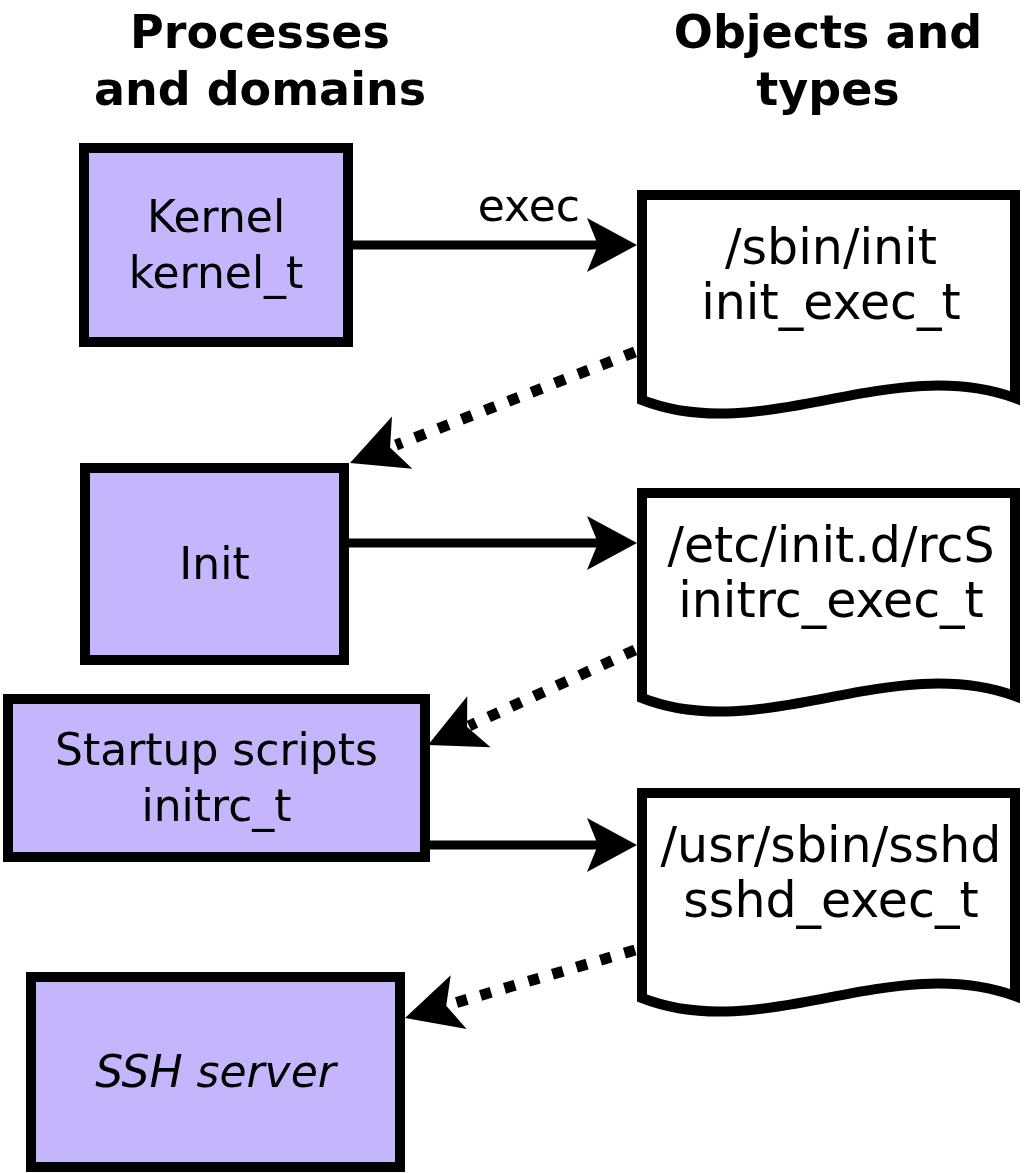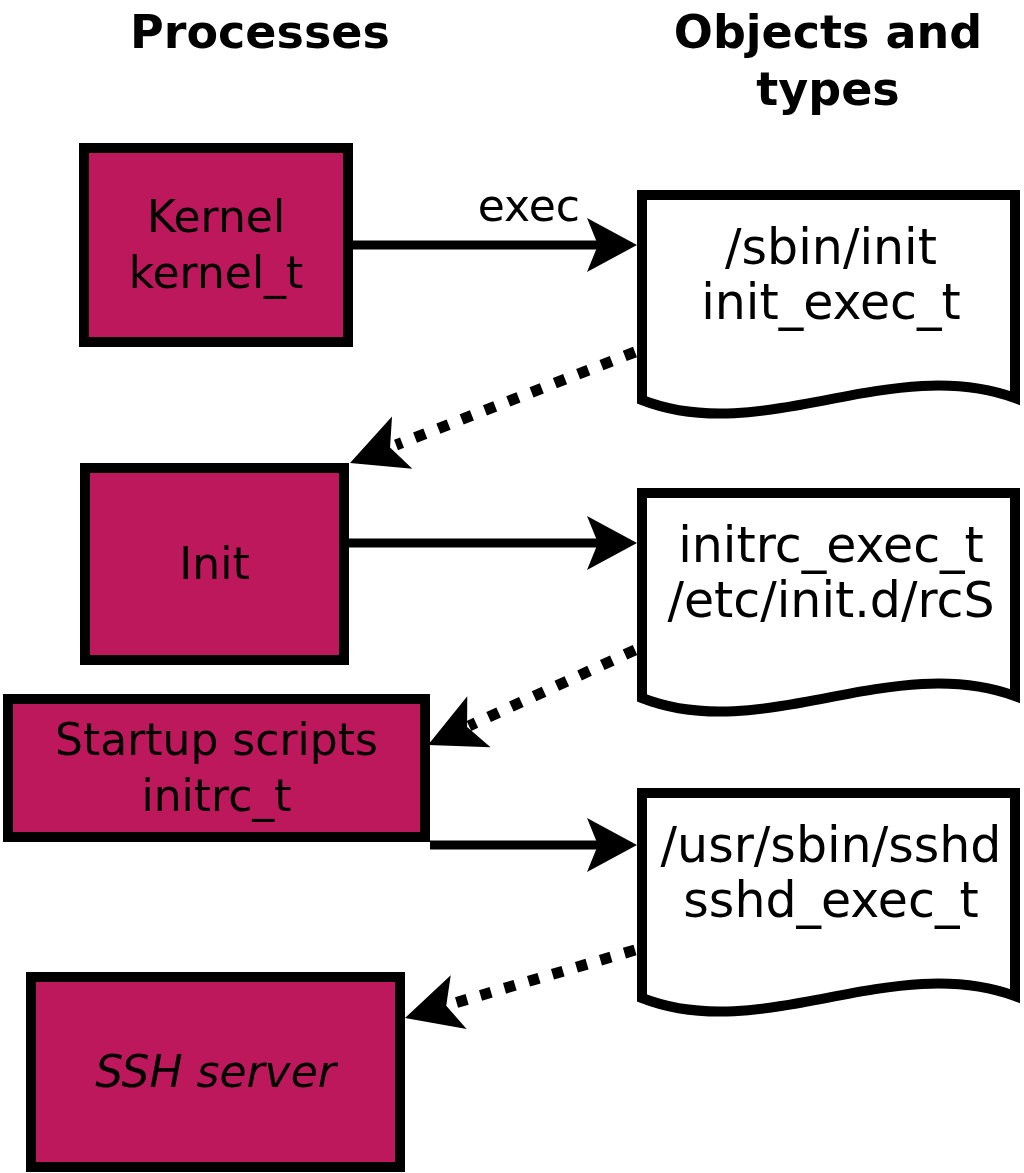--- a/index.html
+++ b/index.html
@@ -17,21 +17,21 @@
     text-align: center;
     font-weight: bold;
     font-size: 46px;
     line-height: 57px;
   }
   .hdr span { display: block; }
   .pbox {
     position: absolute;
     box-sizing: border-box;
     border: 10px solid #000000;
-    background: #be185d;
+    background: #c4b5fd;
     display: flex;
     flex-direction: column;
     align-items: center;
     justify-content: center;
     text-align: center;
     font-size: 44px;
     line-height: 56px;
   }
   .pbox span { display: block; }
   .doc-svg { position: absolute; }
@@ -50,34 +50,35 @@
     text-align: right;
   }
 </style>
 </head>
 <body>
 
 <div class="canvas">
 
   <div class="hdr" style="left:0; top:4px; width:430px;margin-left:45px;">
     <span>Processes</span>
+    <span>and domains</span>
   </div>
   <div class="hdr" style="left:628px; top:4px; width:400px;">
     <span>Objects and</span>
     <span>types</span>
   </div>
 
   <div class="pbox" style="left:79px; top:143px; width:274px; height:204px;">
     <span>Kernel</span>
     <span>kernel_t</span>
   </div>
   <div class="pbox" style="left:80px; top:419px; width:269px; height:202px;margin-top:44px;">
     <span>Init</span>
   </div>
-  <div class="pbox" style="left:3px; top:694px; width:427px; height:148px;">
+  <div class="pbox" style="left:3px; top:694px; width:427px; height:168px;">
     <span>Startup scripts</span>
     <span>initrc_t</span>
   </div>
   <div class="pbox" style="left:26px; top:972px; width:379px; height:200px;font-style:italic;">
     <span>SSH server</span>
   </div>
 
   <svg class="doc-svg" style="left:632px; top:185px;" width="394" height="265" viewBox="0 0 394 265">
     <path d="M10 10 H383 V213 C260 168 130 262 10 215 Z" fill="#ffffff" stroke="#000000" stroke-width="10" stroke-linejoin="miter"></path>
   </svg>
@@ -113,21 +114,21 @@
     </g>
   </svg>
 
   <div class="exec-label" style="left:420px; top:184px; width:160px;">exec</div>
 
   <div class="doc-text" style="left:652px; top:220px; width:358px;">
     <span>/sbin/init</span>
     <span>init_exec_t</span>
   </div>
   <div class="doc-text" style="left:652px; top:518px; width:358px;">
+    <span>/etc/init.d/rcS</span>
     <span>initrc_exec_t</span>
-    <span>/etc/init.d/rcS</span>
   </div>
   <div class="doc-text" style="left:652px; top:818px; width:358px;">
     <span>/usr/sbin/sshd</span>
     <span>sshd_exec_t</span>
   </div>
 
 </div>
 
 </body></html>

